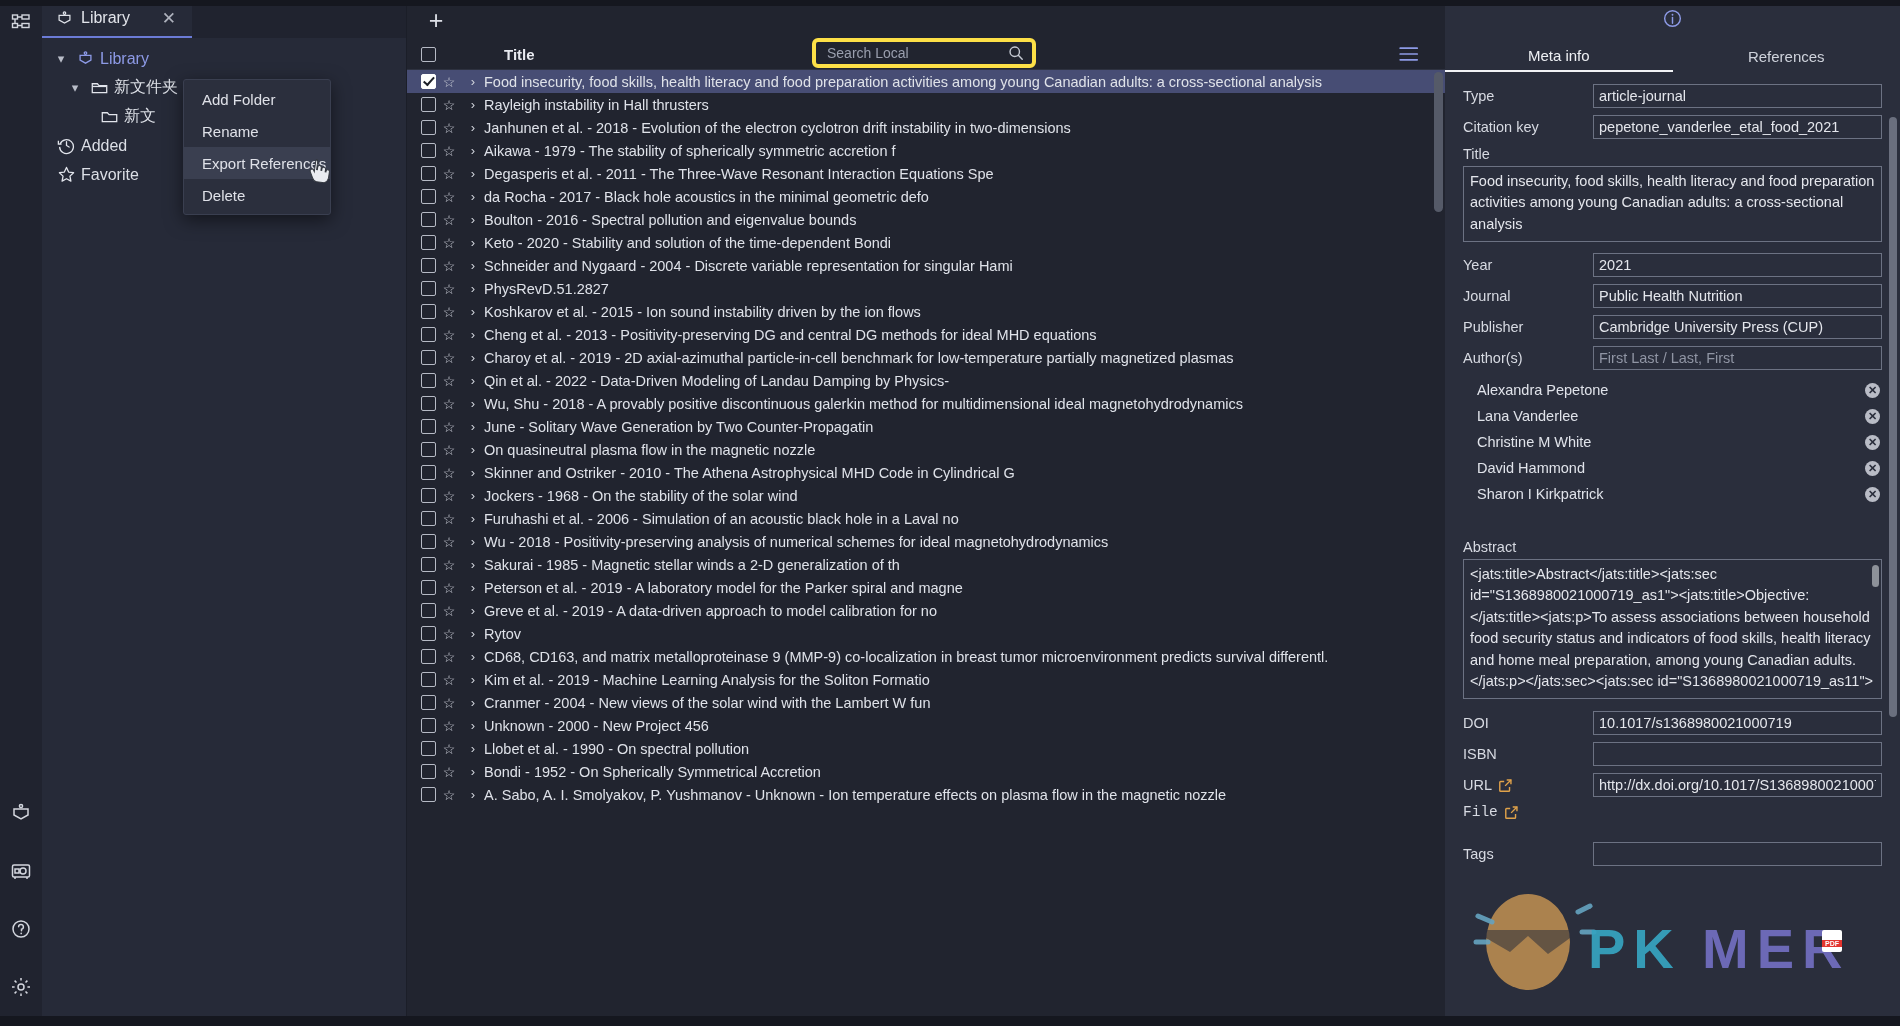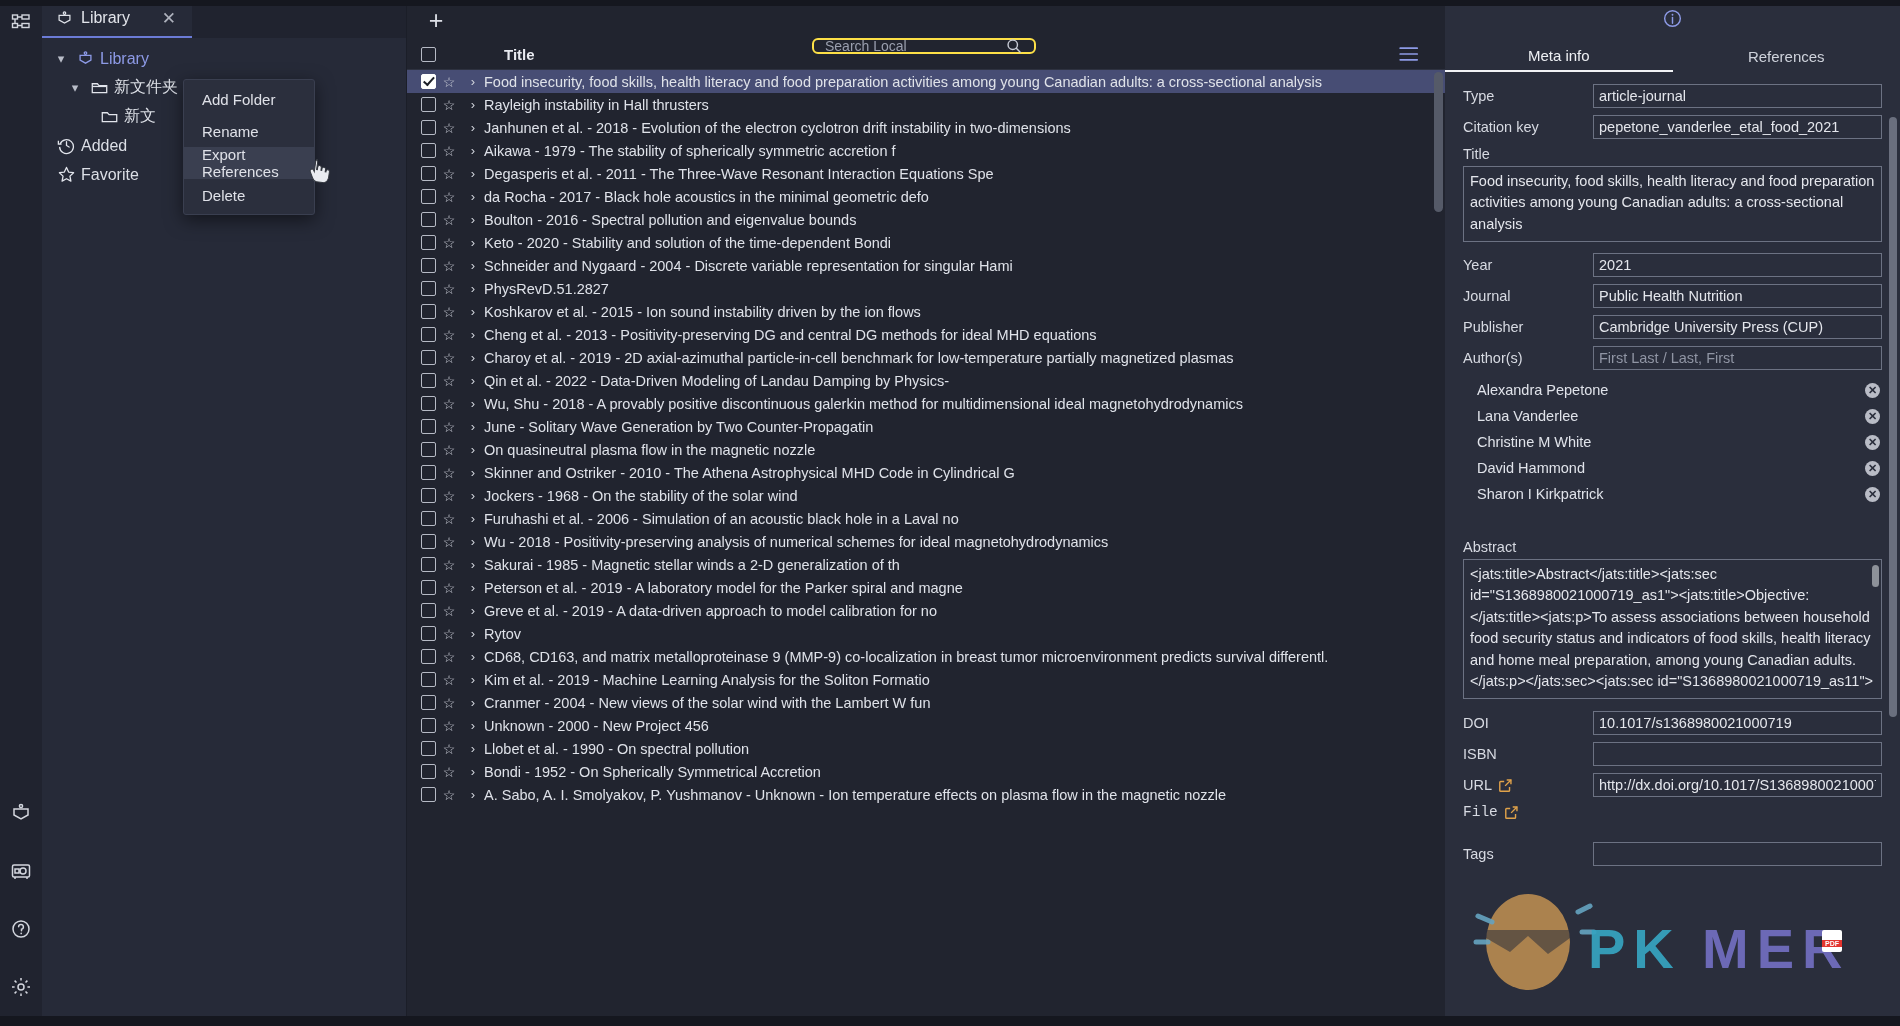--- a/index.html
+++ b/index.html
@@ -58,40 +58,40 @@
   .tree-row .chev { width: 18px; text-align:center; color:#b9bdc8; font-size: 13px;}
   .tree-row.lvl1 { padding-left: 24px; }
   .tree-row.lvl2 { padding-left: 56px; }
   .tree-row.root .label { color: #8d9ae6; }
   .ticon { display:inline-flex; width:22px; justify-content:center; color:#d7dae2;}
   .ticon.book { color:#8d9ae6; }
   .label { color:#dcdfe6; }
 
   
   .ctxmenu {
-    position: absolute; left: 141px; top: 79px; width: 132px;
+    position: absolute; left: 141px; top: 79px; width: 148px;
     background: #2b2f3d; border: 1px solid #3a3f50;
     border-radius: 3px; box-shadow: 0 5px 18px rgba(0,0,0,.5);
     z-index: 40; padding: 3px 0;
   }
   .ctxitem { height: 32px; display:flex; align-items:center; padding-left:18px;
       font-size:15px; color:#dfe1e8; cursor:pointer; }
   .ctxitem.hover { background:#3a3f50; }
   .cursor-hand { position:absolute; left:266px; top:158px; font-size:22px;
       color:#e8eaf0; z-index:50; transform: rotate(8deg); pointer-events:none;}
 
   
   .center { flex: 1 1 auto; min-width: 0; position: relative;
       background: #21242f; display: flex; flex-direction: column; }
   .center-top { height: 40px; display: flex; align-items: center; position: relative; }
   .add-btn { margin-left: 16px; font-size: 25px; line-height: 1; color:#dde0e7;
       cursor:pointer; width: 26px; text-align:center;}
   .searchbox {
-    position:absolute; left: 405px; top: 38px; width: 224px; height: 16px;
-    border:2px solid #fde047; border-radius: 6px;
+    position:absolute; left: 405px; top: 38px; width: 224px; height: 30px;
+    border:4px solid #fde047; border-radius: 6px;
     display:flex; align-items:center; background: transparent;
   }
   .searchbox input {
     flex:1; background:transparent; border:none; outline:none;
     color:#cfd2da; font-size:14px; padding-left:11px;
     font-family:"Liberation Sans", sans-serif;
   }
   .searchbox input::placeholder { color:#9a9fae; }
   .search-ico { padding-right:12px; color:#c6cad4; display:flex;}
   .list-opts { position:absolute; right:26px; top: 46px; color:#8d9ae6; cursor:pointer;}

